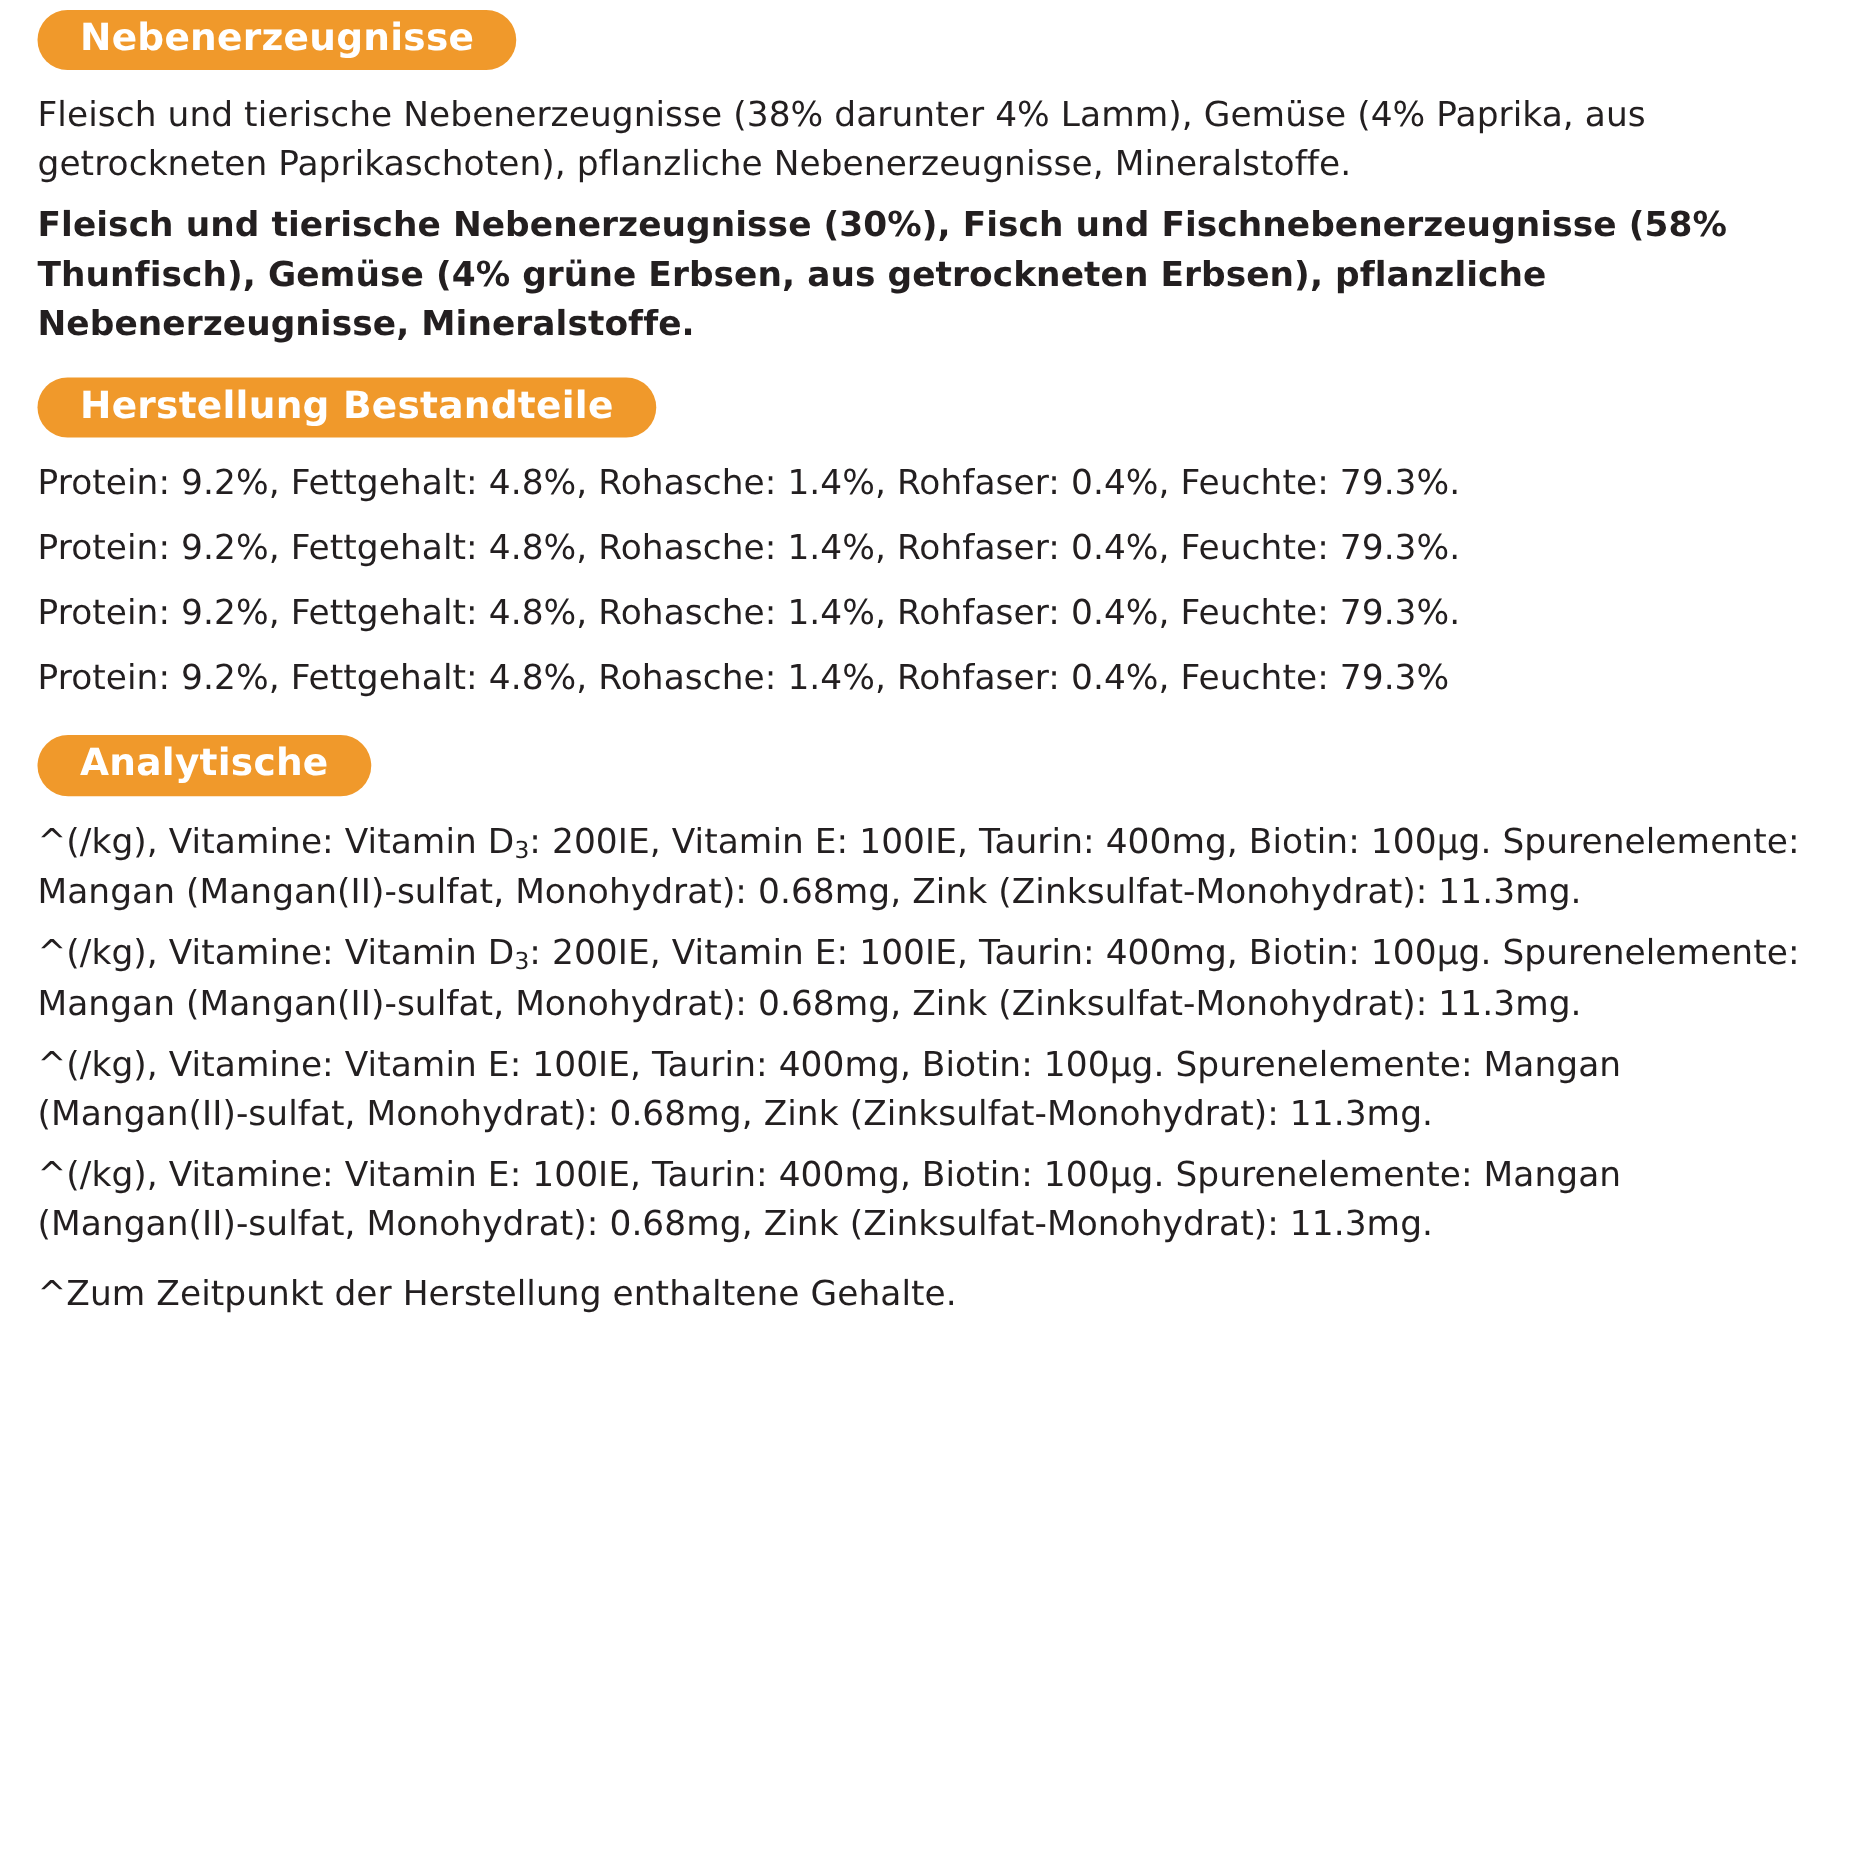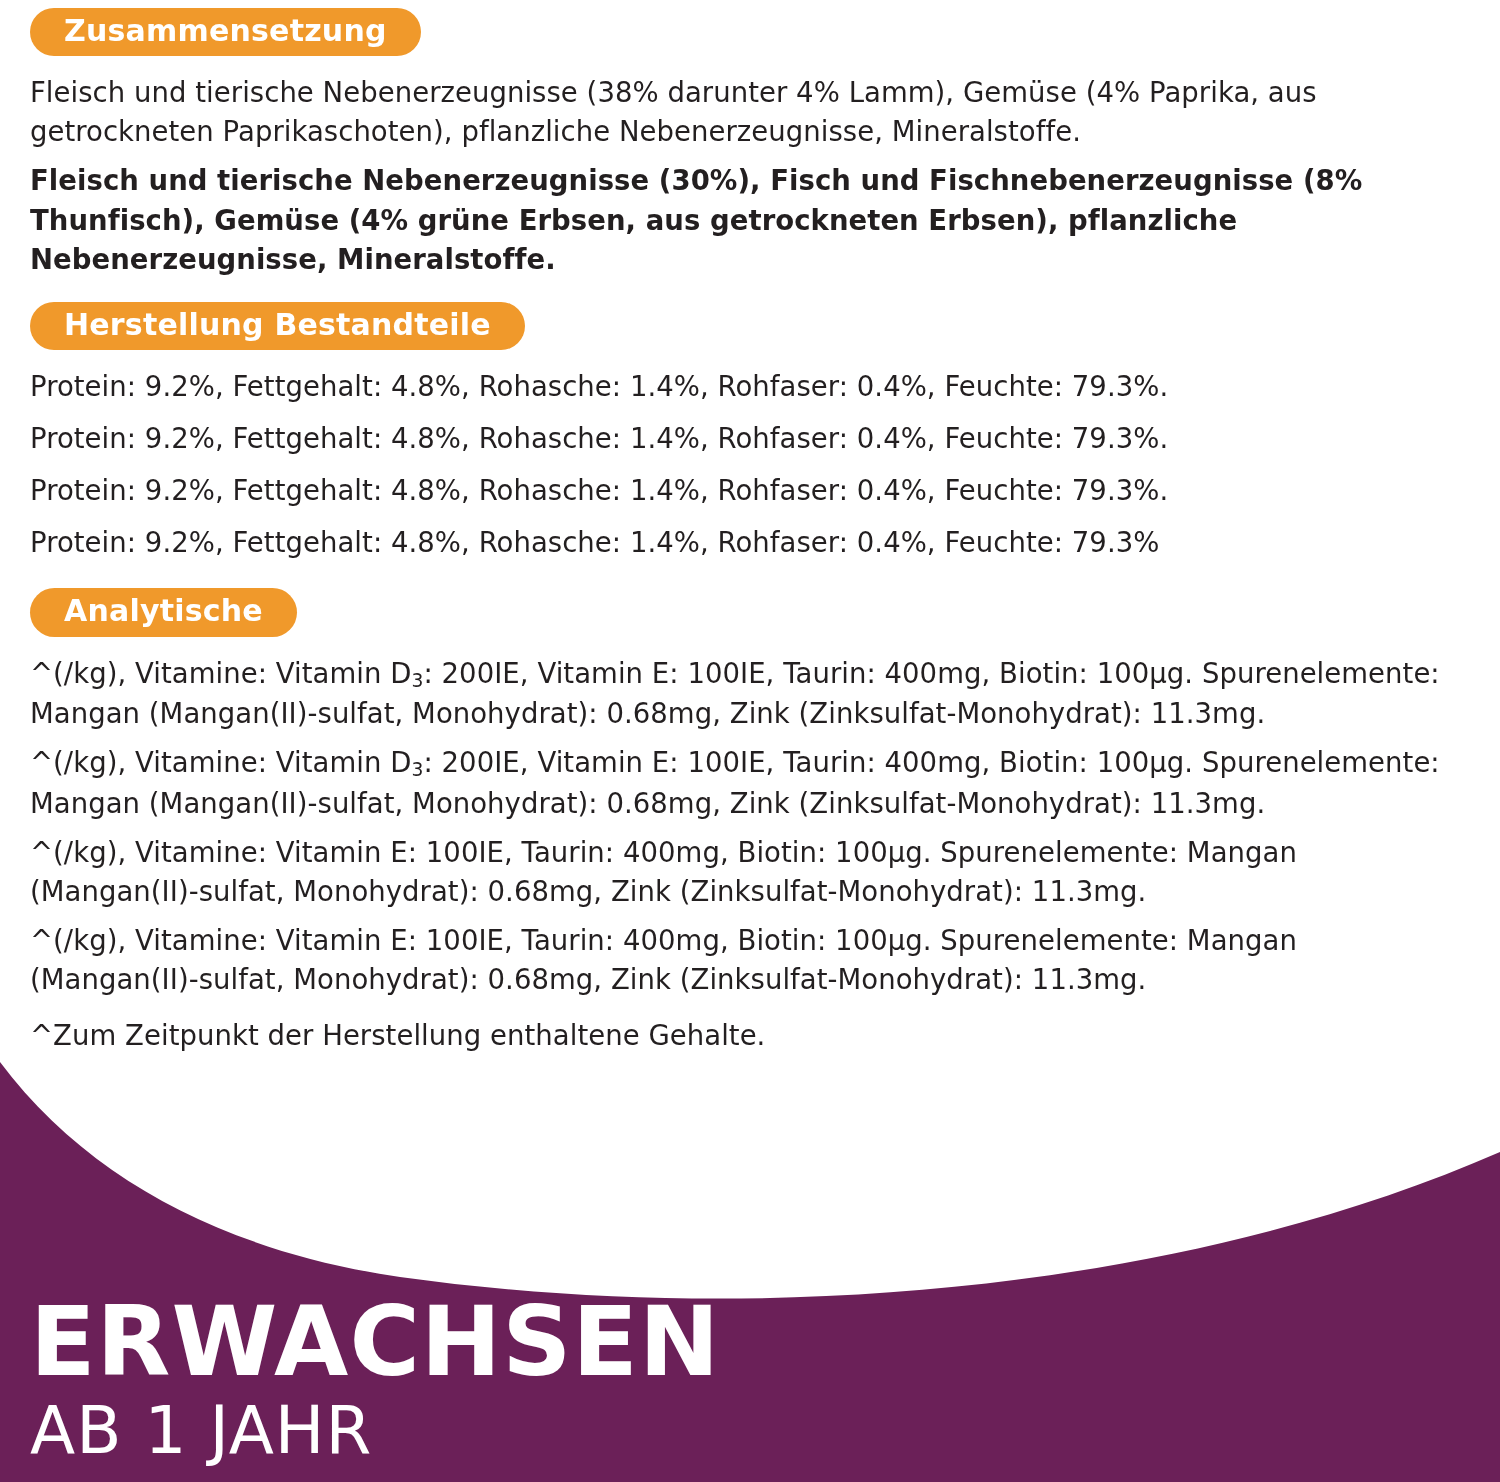--- a/index.html
+++ b/index.html
@@ -122,26 +122,26 @@
 </head>
 <body>
 
 <div class="page">
 
   <div class="content">
 
     <div class="top-spacer"></div>
 
     <div class="pill-wrap">
-      <span class="pill">Zusammensetzung</span>
+      <span class="pill">Nebenerzeugnisse</span>
     </div>
     <div class="gap-after-pill"></div>
     <div class="block sec-comp">
       <p class="para">Fleisch und tierische Nebenerzeugnisse (38% darunter 4% Lamm), Gemüse (4% Paprika, aus getrockneten Paprikaschoten), pflanzliche Nebenerzeugnisse, Mineralstoffe.</p>
-      <p class="para">Fleisch und tierische Nebenerzeugnisse (30%), Fisch und Fischnebenerzeugnisse (8% Thunfisch), Gemüse (4% grüne Erbsen, aus getrockneten Erbsen), pflanzliche Nebenerzeugnisse, Mineralstoffe.</p>
+      <p class="para">Fleisch und tierische Nebenerzeugnisse (30%), Fisch und Fischnebenerzeugnisse (58% Thunfisch), Gemüse (4% grüne Erbsen, aus getrockneten Erbsen), pflanzliche Nebenerzeugnisse, Mineralstoffe.</p>
     </div>
 
     <div class="gap-before-pill"></div>
 
     <div class="pill-wrap">
       <span class="pill">Herstellung Bestandteile</span>
     </div>
     <div class="gap-after-pill"></div>
     <div class="block sec-analytic">
       <p class="para">Protein: 9.2%, Fettgehalt: 4.8%, Rohasche: 1.4%, Rohfaser: 0.4%, Feuchte: 79.3%.</p>
@@ -167,23 +167,14 @@
         <span>^(/kg), Vitamine: Vitamin E: 100IE, Taurin: 400mg, Biotin: 100µg. Spurenelemente: Mangan (Mangan(II)-sulfat, Monohydrat): 0.68mg, Zink (Zinksulfat-Monohydrat): 11.3mg.</span><span></span>
       </p>
       <p class="para">
         <span>^(/kg), Vitamine: Vitamin E: 100IE, Taurin: 400mg, Biotin: 100µg. Spurenelemente: Mangan (Mangan(II)-sulfat, Monohydrat): 0.68mg, Zink (Zinksulfat-Monohydrat): 11.3mg.</span><span></span>
       </p>
       <p class="para" style="margin-top:17px;">^Zum Zeitpunkt der Herstellung enthaltene Gehalte.</p>
     </div>
 
   </div>
 
-  <div class="footer">
-    <svg width="1500" height="420" viewBox="0 0 1500 420" xmlns="http://www.w3.org/2000/svg" aria-hidden="true">
-      <path d="M0,0 L0,420 L1500,420 L1500,90 C1180,230 760,265 400,215 C230,190 90,120 0,0 Z" fill="#6b2058"></path>
-    </svg>
-    <div class="footer-text">
-      <span class="footer-title">ERWACHSEN</span>
-      <span class="footer-sub">AB 1 JAHR</span>
-    </div>
-  </div>
 
 </div>
 
 </body></html>

